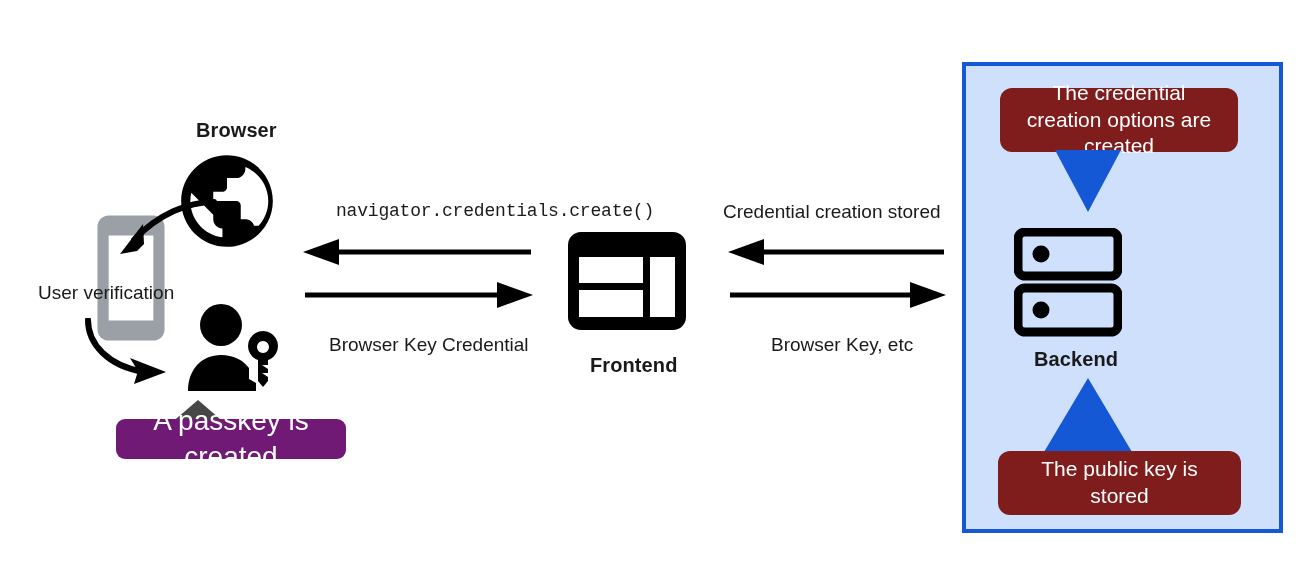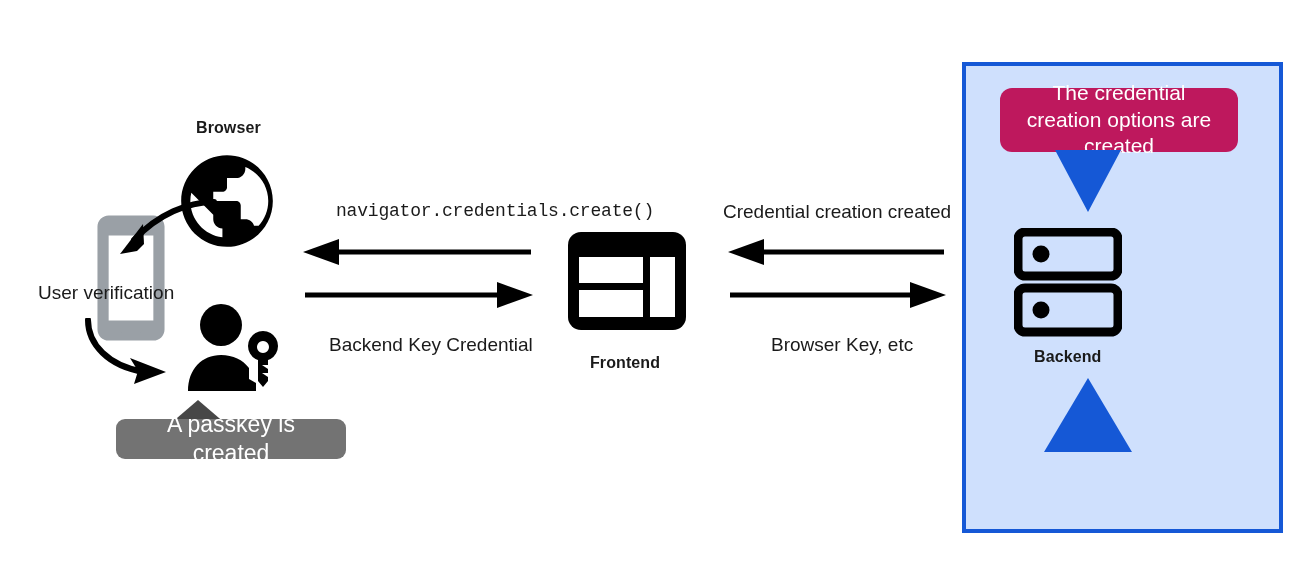--- a/index.html
+++ b/index.html
@@ -23,60 +23,60 @@
   }
   .abs { position: absolute; }
 
   
   .label {
     font-family: "Liberation Sans", sans-serif;
     color: #1a1a1a;
     white-space: nowrap;
     line-height: 1.25;
   }
-  .label-bold { font-weight: 700; font-size: 16px; letter-spacing: .1px; }
+  .label-bold { font-weight: 700; font-size: 20px; letter-spacing: .1px; }
   .label-plain { font-weight: 400; font-size: 19px; }
   .label-mono {
     font-family: "Liberation Mono", "DejaVu Sans Mono", monospace;
     font-weight: 400;
     font-size: 18px;
     letter-spacing: -0.2px;
     margin-left: 44px;
   }
 
   
   .panel {
     left: 962px; top: 62px;
     width: 321px; height: 471px;
     background: #cfe0fd;
     border: 4px solid #1558d6;
     box-sizing: border-box;
   }
 
   
   .callout-box {
-    background: #be185d;
+    background: #7f1d1d;
     border-radius: 12px;
     color: #ffffff;
     font-family: "Liberation Sans", sans-serif;
     font-size: 21px;
     font-weight: 400;
     line-height: 1.28;
     text-align: center;
     display: flex;
     align-items: center;
     justify-content: center;
     padding: 8px 14px;
     box-sizing: border-box;
   }
   .callout-dark {
-    background: #737373;
+    background: #701a75;
     border-radius: 9px;
     color: #ffffff;
-    font-size: 23px;
+    font-size: 28px;
     padding: 7px 18px;
   }
 
   
   .icon-svg { display: block; }
 </style>
 </head>
 <body>
 
 <div class="stage">
@@ -139,33 +139,33 @@
     </svg>
   </div>
 
   <div class="abs" style="left:303px; top:281px; width:230px; height:28px;">
     <svg class="icon-svg" width="230" height="28" viewBox="0 0 230 28" aria-hidden="true">
       <line x1="2" y1="14" x2="200" y2="14" stroke="#000000" stroke-width="5"></line>
       <path d="M230 14 L194 1 L194 27 Z" fill="#000000"></path>
     </svg>
   </div>
 
-  <div class="abs label label-plain" style="left:329px; top:333px;">Backend Key Credential</div>
+  <div class="abs label label-plain" style="left:329px; top:333px;">Browser Key Credential</div>
 
   <div class="abs" style="left:568px; top:232px; width:118px; height:98px;">
     <svg class="icon-svg" width="118" height="98" viewBox="0 0 118 98" aria-hidden="true">
       <rect x="0" y="0" width="118" height="98" rx="13" fill="#000000"></rect>
       <rect x="11" y="25" width="64" height="26" fill="#ffffff"></rect>
       <rect x="11" y="58" width="64" height="27" fill="#ffffff"></rect>
       <rect x="82" y="25" width="25" height="60" fill="#ffffff"></rect>
     </svg>
   </div>
   <div class="abs label label-bold" style="left:590px; top:340px;margin-top:13px;">Frontend</div>
 
-  <div class="abs label label-plain" style="left:723px; top:200px;">Credential creation created</div>
+  <div class="abs label label-plain" style="left:723px; top:200px;">Credential creation stored</div>
 
   <div class="abs" style="left:728px; top:238px; width:218px; height:28px;">
     <svg class="icon-svg" width="218" height="28" viewBox="0 0 218 28" aria-hidden="true">
       <line x1="30" y1="14" x2="216" y2="14" stroke="#000000" stroke-width="5"></line>
       <path d="M0 14 L36 1 L36 27 Z" fill="#000000"></path>
     </svg>
   </div>
 
   <div class="abs" style="left:728px; top:281px; width:218px; height:28px;">
     <svg class="icon-svg" width="218" height="28" viewBox="0 0 218 28" aria-hidden="true">
@@ -191,14 +191,15 @@
       <circle cx="27" cy="82" r="8.5" fill="#000000"></circle>
     </svg>
   </div>
   <div class="abs label label-bold" style="left:1034px; top:347px;text-align:center;">Backend</div>
 
   <div class="abs" style="left:1044px; top:378px; width:88px; height:74px;">
     <svg class="icon-svg" width="88" height="74" viewBox="0 0 88 74" aria-hidden="true">
       <path d="M44 0 L88 74 L0 74 Z" fill="#1558d6"></path>
     </svg>
   </div>
+  <div class="abs callout-box" style="left:998px; top:451px; width:243px; height:64px;">The public key is stored</div>
 
 </div>
 
 </body></html>

